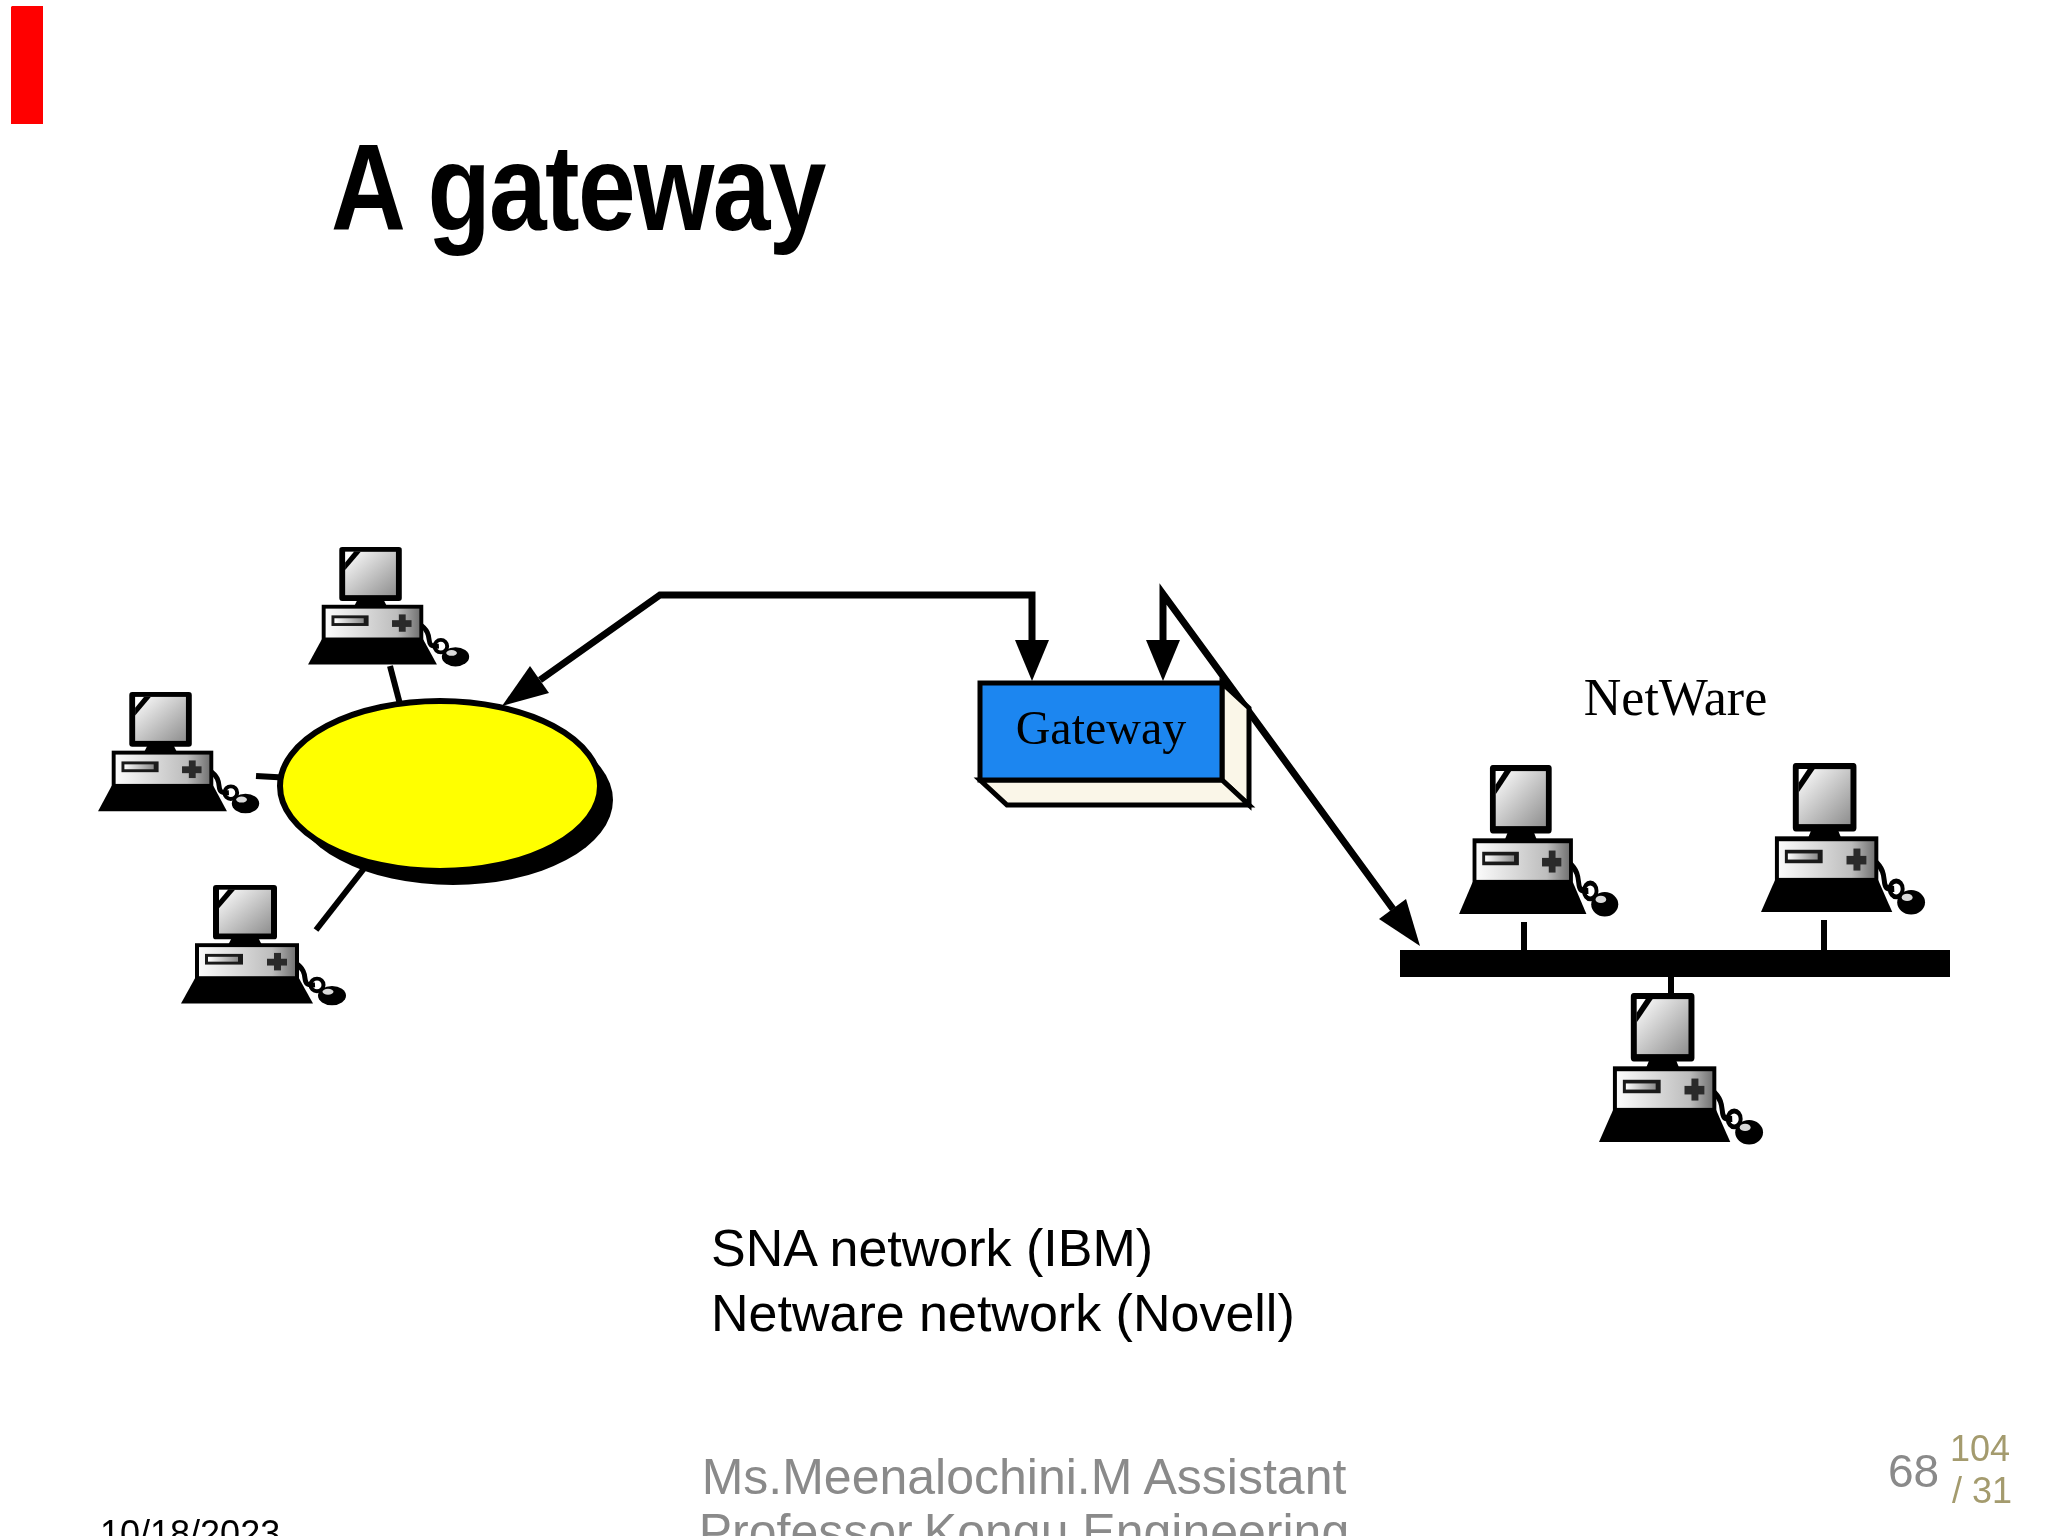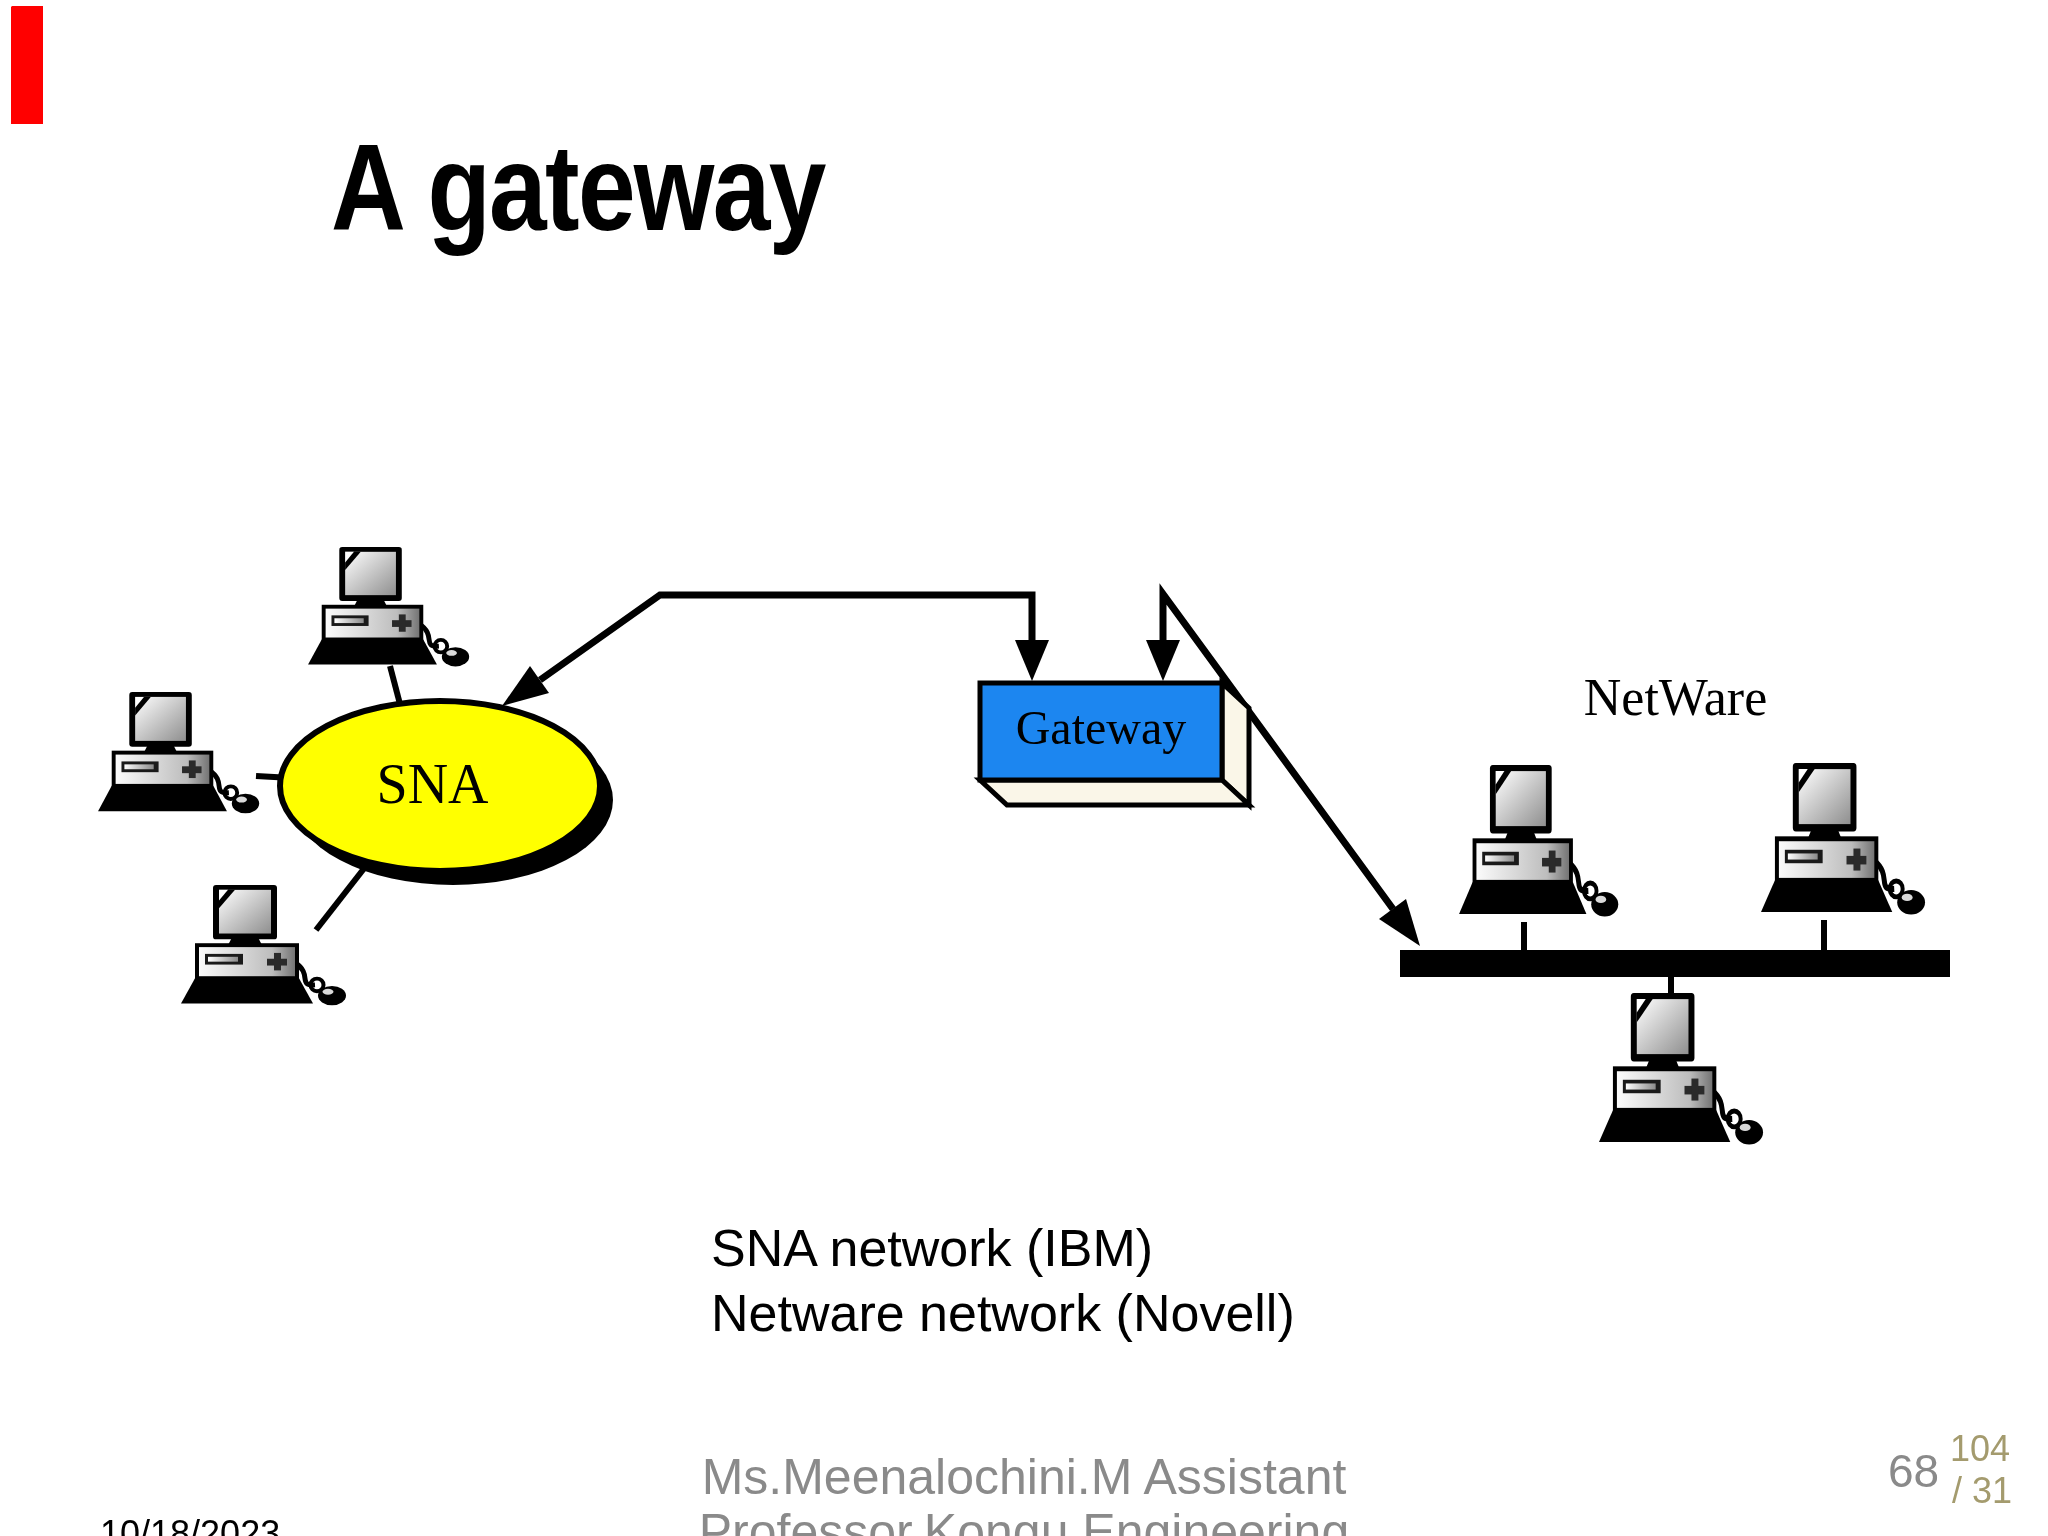--- a/index.html
+++ b/index.html
@@ -105,21 +105,20 @@
       <line x1="1824" y1="920" x2="1824" y2="954" stroke="#000" stroke-width="6"></line>
       <line x1="1671" y1="973" x2="1671" y2="998" stroke="#000" stroke-width="6"></line>
       <rect x="1400" y="950" width="550" height="27" fill="#000"></rect>
     </g>
 
     <use href="#pc" x="1461" y="765" width="164" height="165"></use>
     <use href="#pc" x="1763" y="763" width="169" height="165"></use>
     <use href="#pc" x="1601" y="993" width="169" height="165"></use>
   </svg>
 
-  <div class="dlabel sna-label">SNA</div>
   <div class="dlabel gateway-label">Gateway</div>
   <div class="dlabel netware-label">NetWare</div>
 
   <div class="caption">
     <div>SNA network (IBM)</div>
     <div>Netware network (Novell)</div>
   </div>
 
   <div class="footer-date">10/18/2023</div>
   <div class="footer-center">

